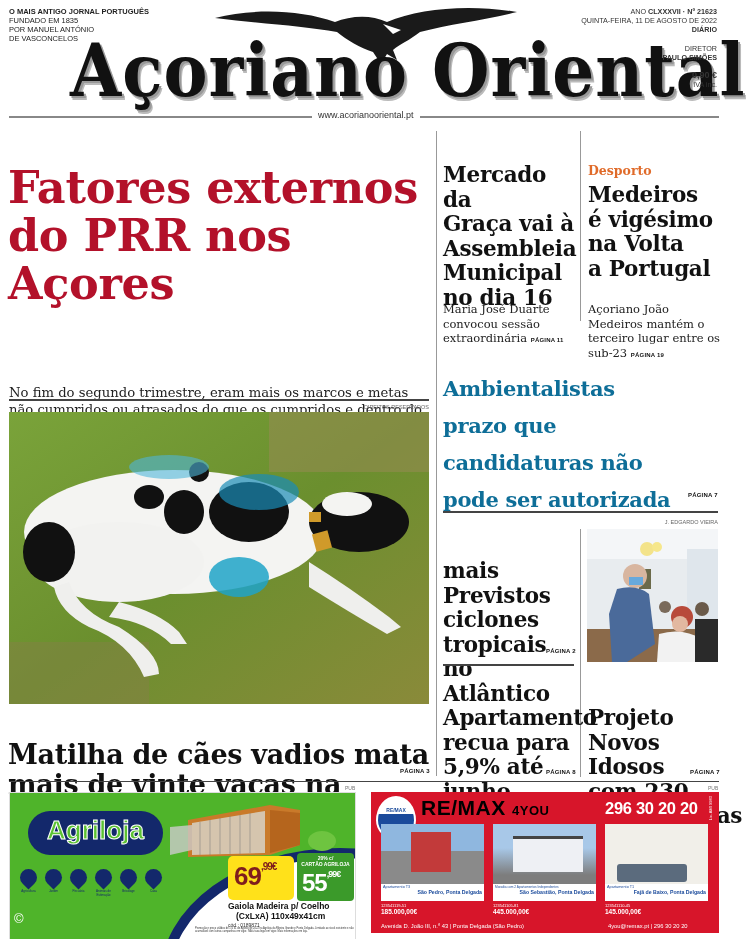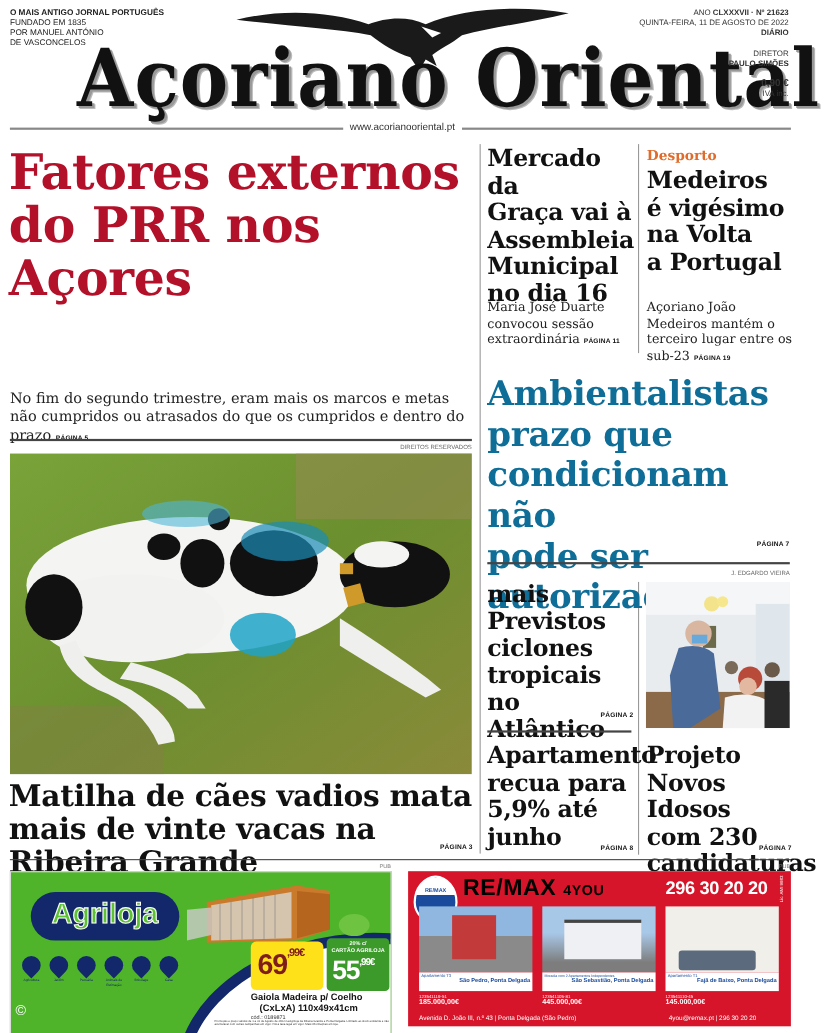--- a/index.html
+++ b/index.html
@@ -1,21 +1,21 @@
 <!DOCTYPE html>
 <html><head>
 <meta charset="utf-8">
 <style>
   * { box-sizing: border-box; margin: 0; padding: 0; }
   html, body { width: 752px; height: 939px; background: #ffffff; overflow: hidden; }
   body { position: relative; font-family: "DejaVu Serif", serif; color: #1a1a1a; }
 
   .abs { position: absolute; }
   .sans { font-family: "Liberation Sans", sans-serif; }
-  .serif { font-family: "DejaVu Serif", serif; }
+  .serif { font-family: "DejaVu Serif", serif; margin-top: 30px; }
 
   
   .mast-left { left: 9px; top: 7px; font-size: 7.5px; line-height: 9px; color: #222; }
   .mast-left b { font-weight: 700; display: block; }
   .mast-right { right: 35px; top: 7px; font-size: 7.2px; line-height: 9px; text-align: right; color: #333; }
   .mast-right b { font-weight: 700; }
   .logo-title { left: 70px; top: 28px; font-family: "DejaVu Serif", serif; font-weight: 700; font-size: 66px; letter-spacing: 1px; color: #111;
     text-shadow: 2px 2px 0 #999, 3px 3px 0 #bbb; transform: scaleY(1.1); transform-origin: top left; white-space: nowrap; }
   .eagle { left: 205px; top: 0px; width: 320px; height: 70px; }
   .url-rule { top: 116px; height: 2px; background: #888; }
@@ -28,21 +28,21 @@
   .rule-dark { height: 2px; background: #444; }
   .credit { font-family: "Liberation Sans", sans-serif; font-size: 5.5px; color: #666; text-align: right; }
   .vline { width: 1px; background: #999; }
 
   .photo-cow { left: 9px; top: 412px; width: 420px; height: 292px; overflow: hidden; }
   .cow-head { left: 8px; top: 710px; width: 425px; font-size: 27px; line-height: 30px; font-weight: 700; color: #111; letter-spacing: -0.3px; }
 
   .h-med { font-weight: 700; color: #111; font-size: 21.5px; line-height: 24.5px; letter-spacing: -0.3px; }
   .dek { font-size: 11.5px; line-height: 14.5px; color: #222; }
   .kicker { font-weight: 700; font-size: 12.5px; color: #e06b2a; }
-  .amb { left: 443px; top: 340px; width: 290px; font-size: 31px; line-height: 37px; font-weight: 700; color: #0e6e98; letter-spacing: -0.3px; }
+  .amb { left: 443px; top: 340px; width: 290px; font-size: 21px; line-height: 37px; font-weight: 700; color: #0e6e98; letter-spacing: -0.3px; }
 
   .photo-idosos { left: 587px; top: 529px; width: 131px; height: 133px; overflow: hidden; }
 
   
   .ad-agri { left: 9px; top: 792px; width: 347px; height: 180px; background: #4fb42a; overflow: hidden; border: 1px solid #ddd; }
   .ad-remax { left: 371px; top: 792px; width: 348px; height: 141px; background: #d7152a; overflow: hidden; }
   .pub { font-family: "Liberation Sans", sans-serif; font-size: 5px; color: #777; }
 </style>
 </head>
 <body>
@@ -151,21 +151,21 @@
   <div>a Portugal</div>
 </div>
 <div class="abs dek serif" style="left:588px;top:272px;width:135px">
   <span>Açoriano João Medeiros mantém o terceiro lugar entre os sub-23</span>
   <span class="pg">PÁGINA 19</span>
 </div>
 
 <div class="abs amb serif">
   <div>Ambientalistas</div>
   <div>prazo que</div>
-  <div>condicionam não</div>
+  <div>candidaturas não</div>
   <div>pode ser autorizada</div>
 </div>
 <div class="abs pg" style="left:688px;top:492px">PÁGINA 7</div>
 <div class="abs rule-dark" style="left:443px;top:511px;width:275px"></div>
 <div class="abs credit" style="left:600px;top:519px;width:118px">J. EDGARDO VIEIRA</div>
 
 <div class="abs h-med serif" style="left:443px;top:529px;width:135px">
   <div>mais</div>
   <div>Previstos</div>
   <div>ciclones</div>

